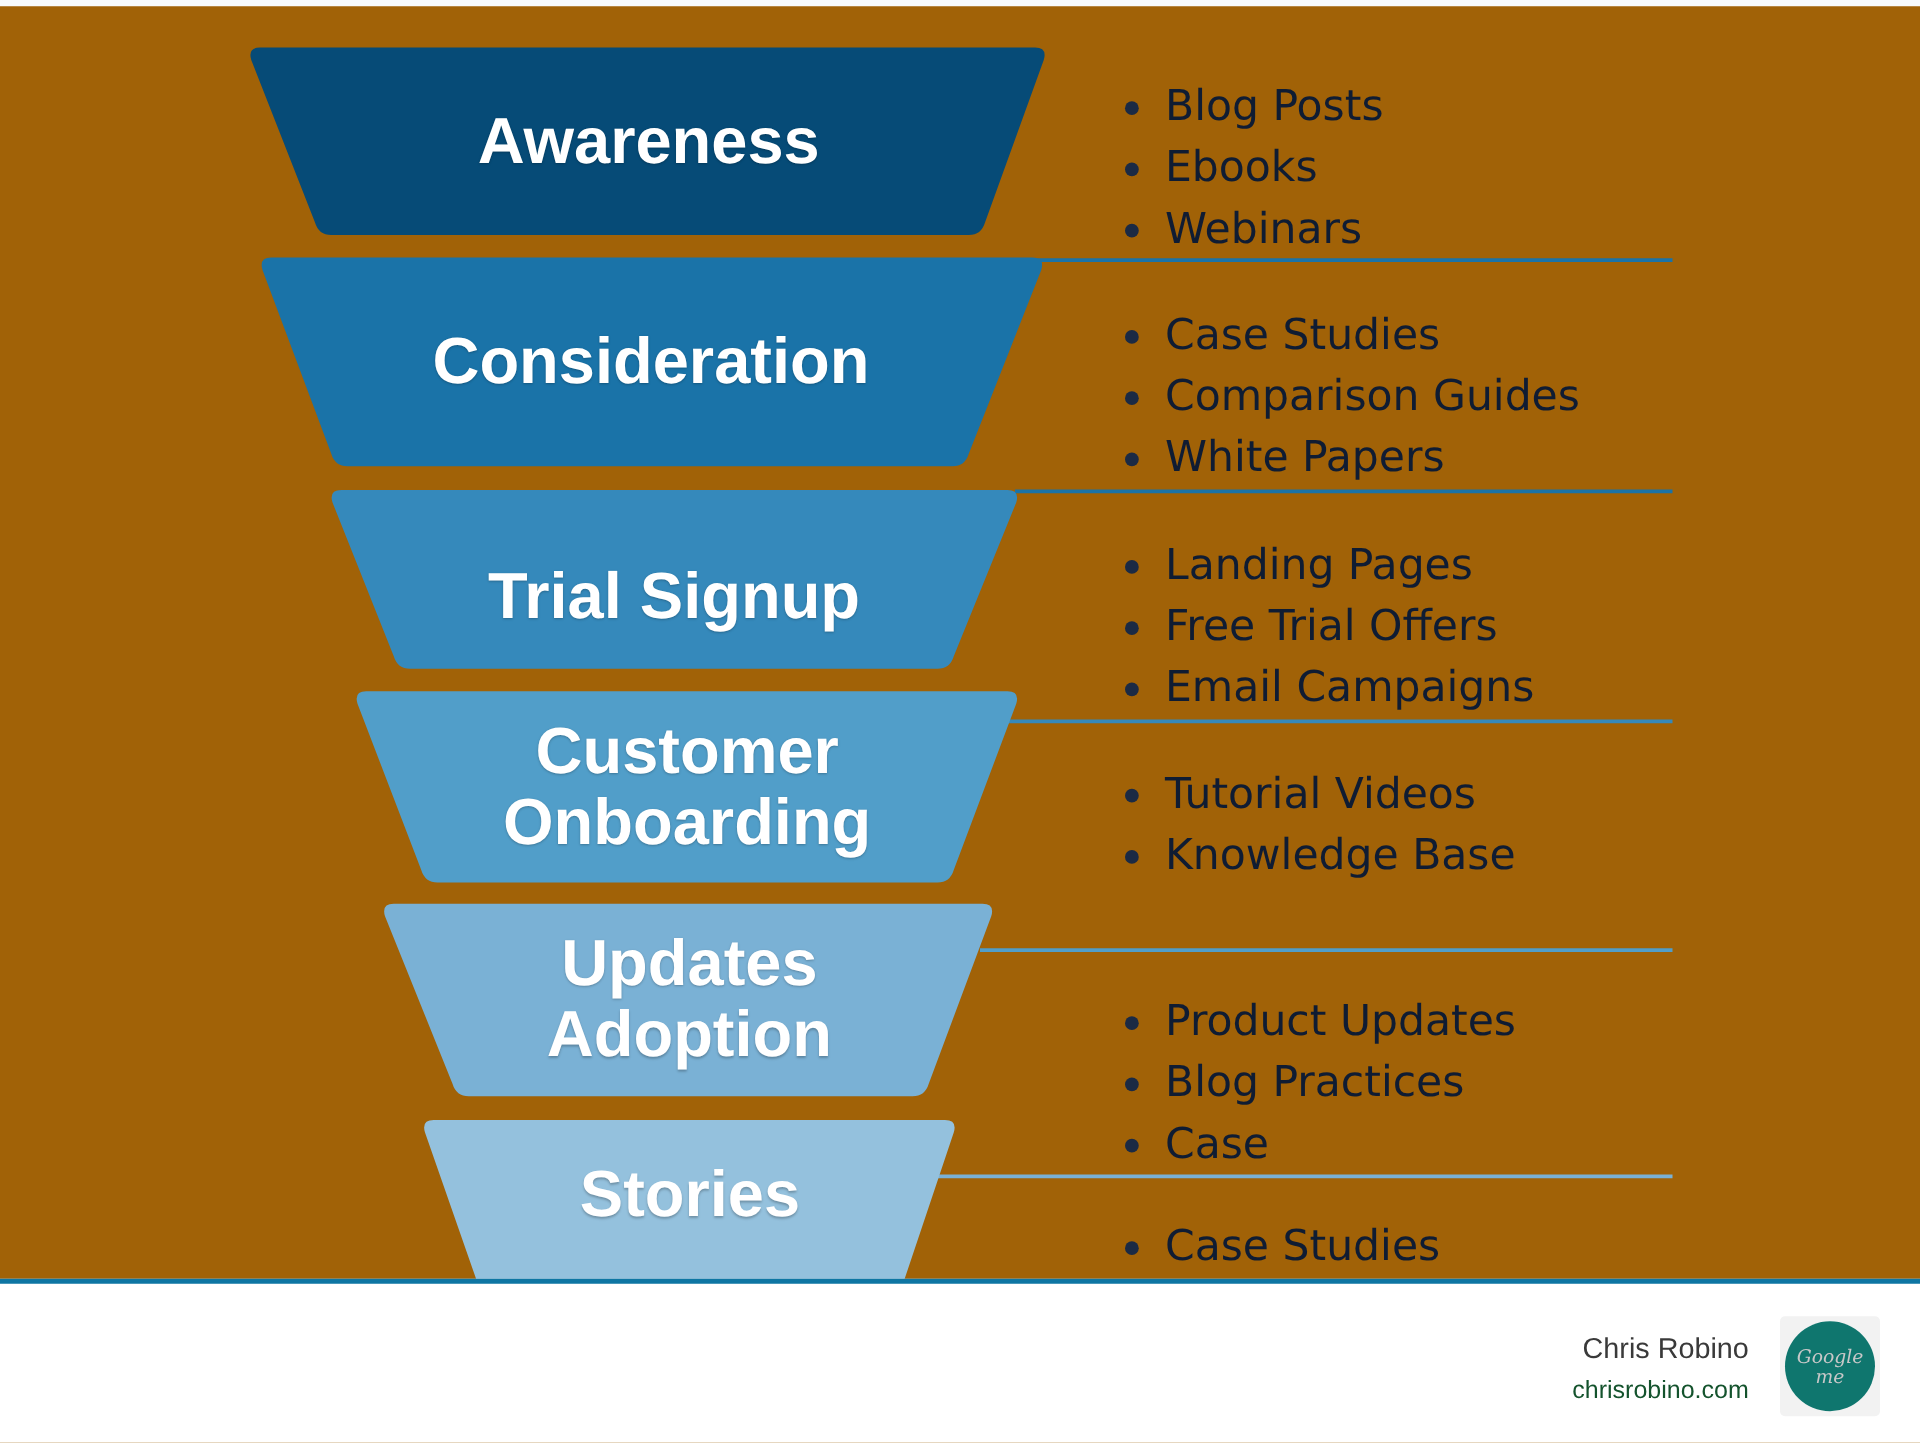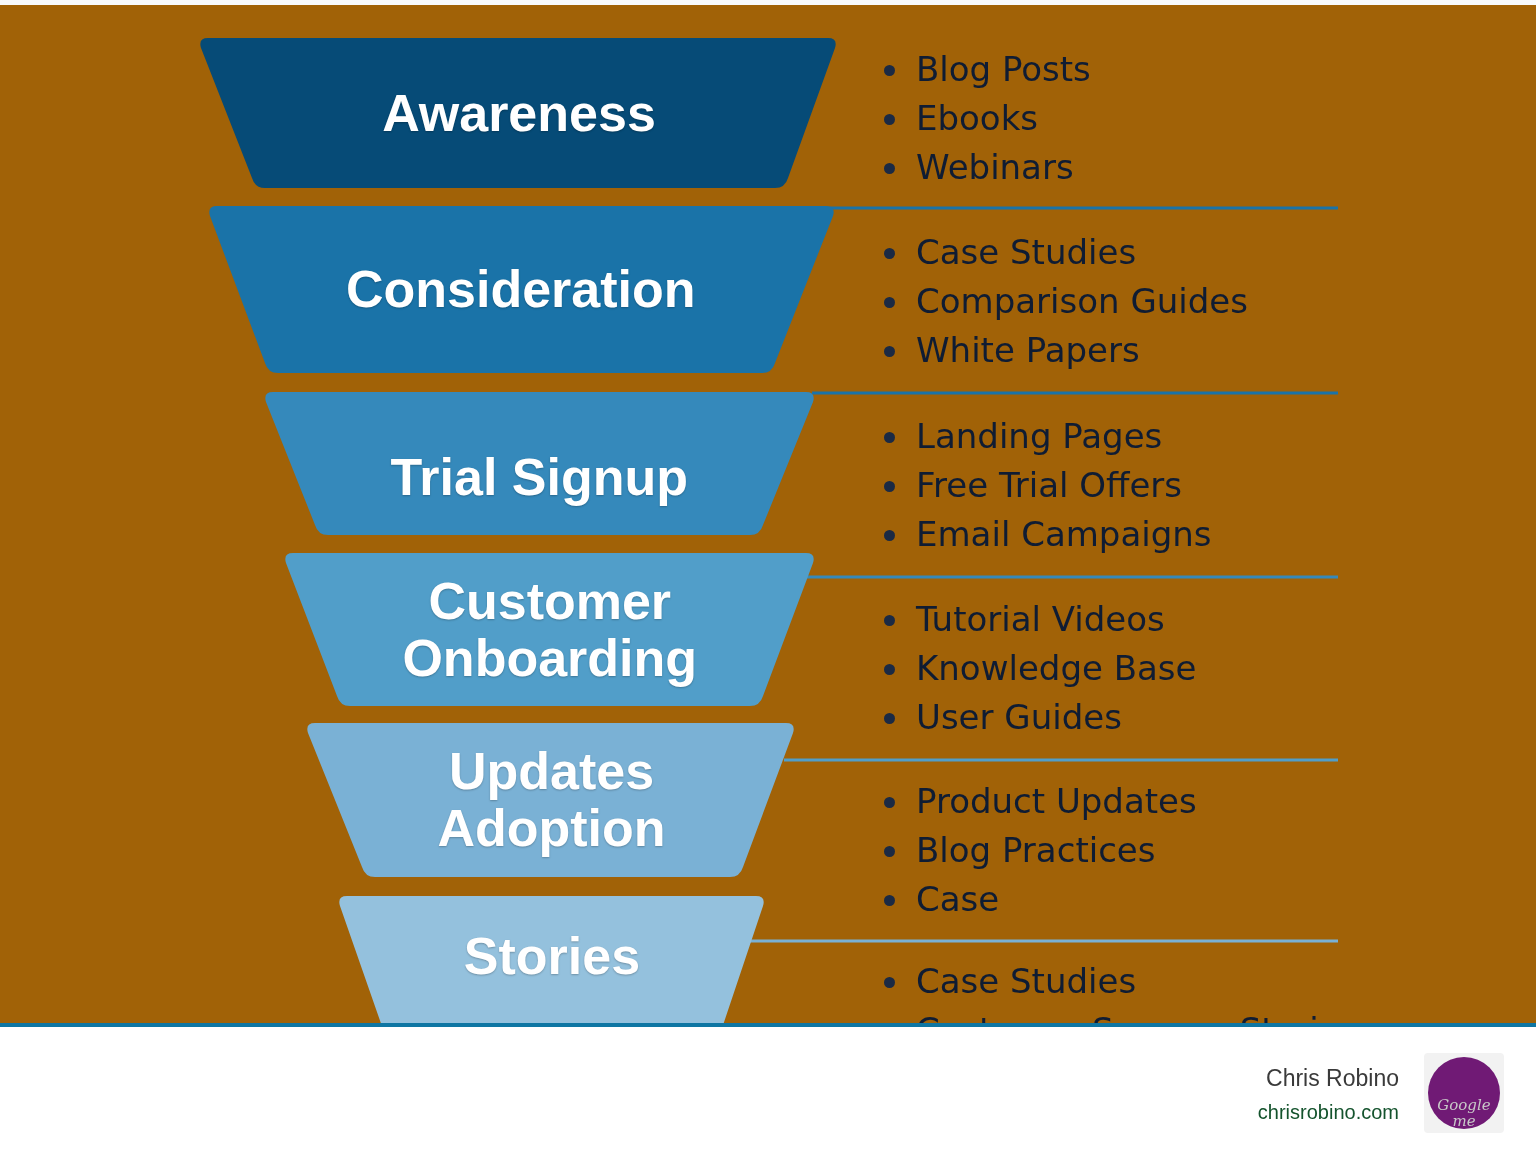--- a/index.html
+++ b/index.html
@@ -10,36 +10,36 @@
   }
   #stage { position: absolute; left: 0; top: 5px; width: 1536px; height: 1025px; overflow: hidden; background: #a16207; }
   #funnel-svg { position: absolute; left: 0; top: 0; }
   .stage-label {
     position: absolute; color: #ffffff; font-family: "Liberation Sans", sans-serif;
     font-weight: bold; font-size: 52px; line-height: 57px; text-align: center;
     text-shadow: 0 1px 2px rgba(0,0,0,0.25);
     display: flex; align-items: center; justify-content: center; flex-direction: column;
   }
   .items {
-    position: absolute; left: 880px; margin: 0; padding: 0; list-style: none;
+    position: absolute; left: 880px; margin: 16px; padding: 0; list-style: none;
     font-family: "DejaVu Sans", sans-serif; font-size: 34px; color: #0f1c33; line-height: 49px;
   }
   .items li { position: relative; padding-left: 36px; white-space: nowrap; }
   .items li::before {
     content: ""; position: absolute; left: 4px; top: 20px; width: 11px; height: 11px;
     border-radius: 50%; background: #1b2a44;
   }
   #footer { position: absolute; left: 0; top: 1023px; width: 1536px; height: 131px; background: #ffffff; border-top: 4px solid #0e76a3; }
   #author-name { position: absolute; right: 137px; top: 38px; font-family: "Liberation Sans", sans-serif; font-weight: normal; font-size: 23px; color: #3a3a3a; }
   #author-site { position: absolute; right: 137px; top: 74px; font-family: "Liberation Sans", sans-serif; font-size: 20px; color: #14532d; }
   #logo-box { position: absolute; left: 1424px; top: 26px; width: 80px; height: 80px; background: #f2f2f2; border-radius: 4px; }
   #logo-circle {
-    position: absolute; left: 4px; top: 4px; width: 72px; height: 72px; border-radius: 50%; background: #701a75;
+    position: absolute; left: 4px; top: 4px; width: 72px; height: 72px; border-radius: 50%; background: #0f766e;
     color: #c8c8c8; font-family: "DejaVu Serif", serif; font-style: italic; font-size: 15px; line-height: 16px;
-    display: flex; align-items: center; justify-content: flex-end; text-align: center; flex-direction: column;
+    display: flex; align-items: center; justify-content: center; text-align: center; flex-direction: column;
   }
 </style>
 </head>
 <body>
 
 <div id="stage">
   <svg id="funnel-svg" width="1536" height="1025">
       <path d="M 208 33
           L 828 33 Q 838 33 835 43
           L 788 173 Q 785 183 775 183
@@ -110,21 +110,20 @@
         <li>White Papers</li>
       </ul>
       <ul class="items" style="top: 407px;">
         <li>Landing Pages</li>
         <li>Free Trial Offers</li>
         <li>Email Campaigns</li>
       </ul>
       <ul class="items" style="top: 590px;">
         <li>Tutorial Videos</li>
         <li>Knowledge Base</li>
-        <li>User Guides</li>
       </ul>
       <ul class="items" style="top: 772px;">
         <li>Product Updates</li>
         <li>Blog Practices</li>
         <li>Case</li>
       </ul>
       <ul class="items" style="top: 952px;">
         <li>Case Studies</li>
         <li>Customer Success Stories</li>
       </ul>

